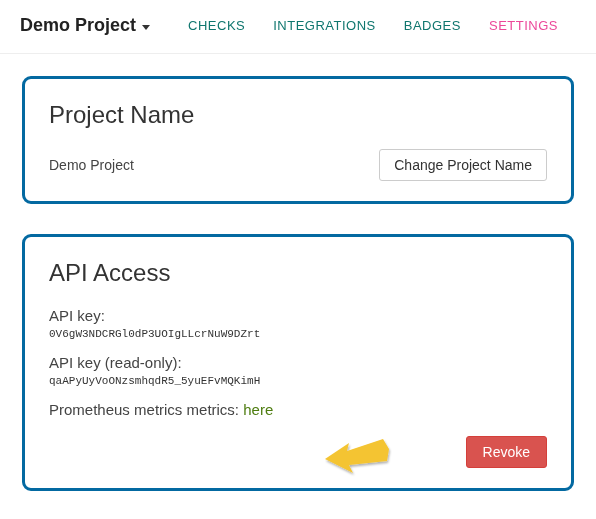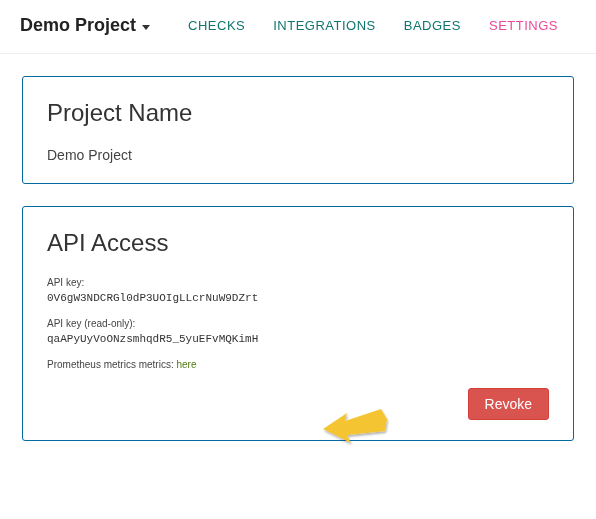--- a/index.html
+++ b/index.html
@@ -46,24 +46,24 @@
     padding: 6px 14px;
     cursor: pointer;
   }
   .nav-tab.active {
     color: #ec4899;
   }
   .content {
     padding: 22px;
   }
   .panel {
-    border: 1px solid #0369a1;
-    border-radius: 3px;
+    border: 3px solid #0369a1;
+    border-radius: 9px;
     padding: 22px 24px 20px 24px;
-    margin-bottom: 22px;
+    margin-bottom: 30px;
     position: relative;
   }
   .panel h2 {
     font-size: 24px;
     font-weight: 500;
     color: #333;
     margin-bottom: 20px;
   }
   .pn-row {
     display: flex;
@@ -77,21 +77,21 @@
   .btn-outline {
     border: 1px solid #ccc;
     background: #fff;
     color: #333;
     font-size: 14px;
     padding: 7px 14px;
     border-radius: 3px;
     cursor: pointer;
   }
   .api-line {
-    font-size: 10px;
+    font-size: 15px;
     color: #444;
     margin-bottom: 4px;
   }
   .mono {
     font-family: "SFMono-Regular", Consolas, "Liberation Mono", Menlo, monospace;
     font-size: 11px;
     color: #333;
     margin-bottom: 14px;
     display: block;
   }
@@ -134,20 +134,21 @@
     <div class="nav-tab active">SETTINGS</div>
   </div>
 </div>
 
 <div class="content">
 
   <div class="panel">
     <h2>Project Name</h2>
     <div class="pn-row">
       <div class="pn-value">Demo Project</div>
+      <button class="btn-outline">Change Project Name</button>
     </div>
   </div>
 
   <div class="panel">
     <h2>API Access</h2>
 
     <div class="api-line">API key:</div>
     <span class="mono">0V6gW3NDCRGl0dP3UOIgLLcrNuW9DZrt</span>
 
     <div class="api-line">API key (read-only):</div>

